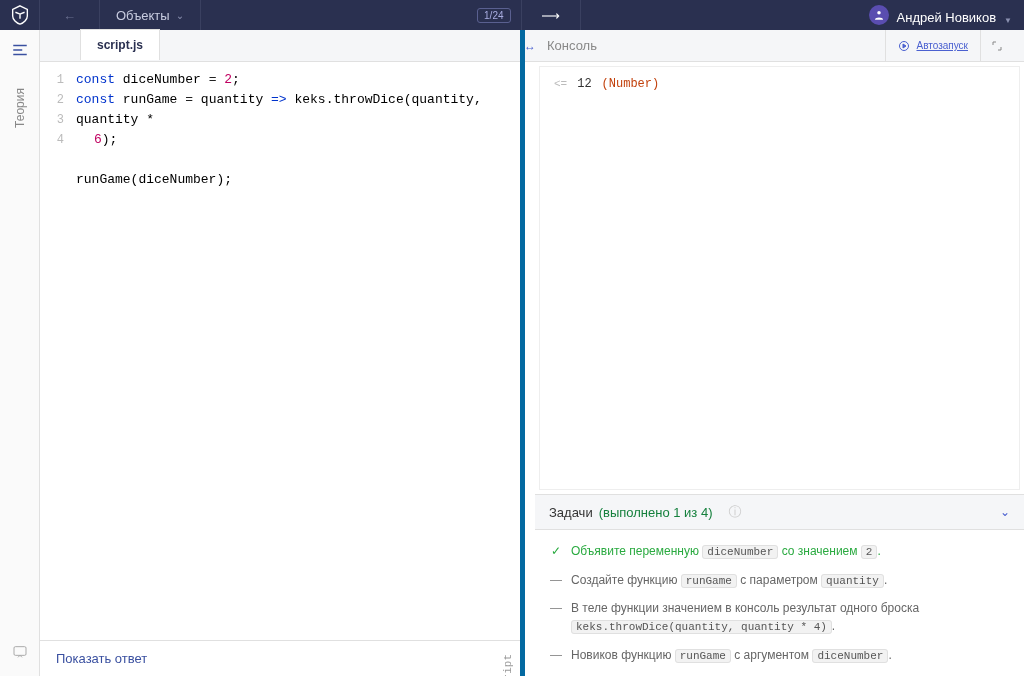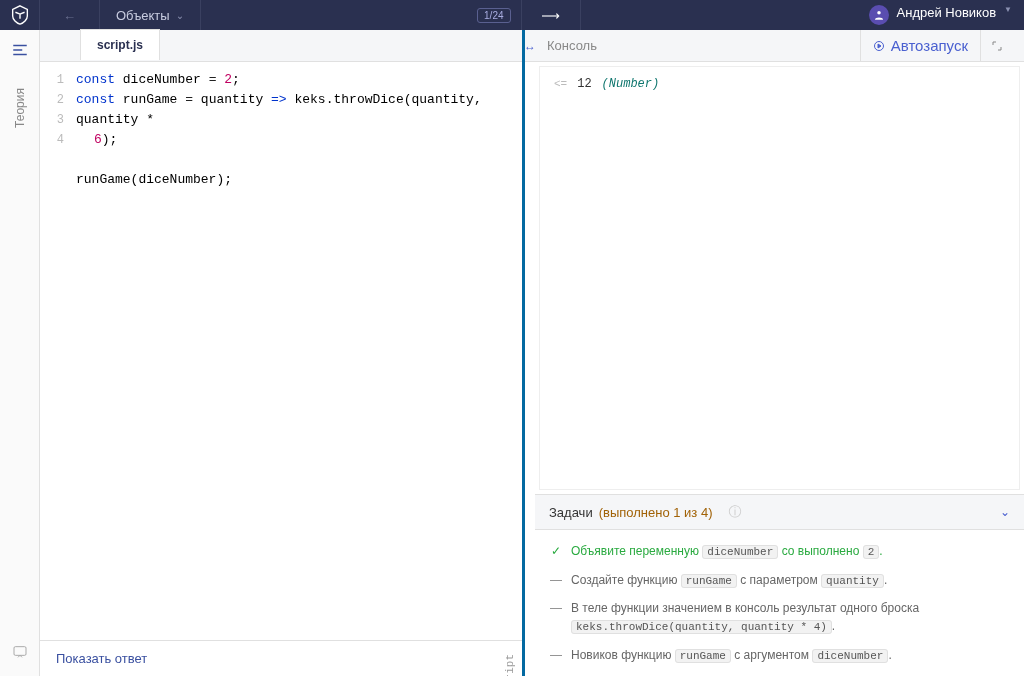--- a/index.html
+++ b/index.html
@@ -7,63 +7,63 @@
 
 .topbar { height: 30px; background: #2a3050; display: flex; align-items: center; color: #fff; font-size: 13px; }
 .logo-box { width: 40px; height: 30px; display: flex; align-items: center; justify-content: center; border-right: 1px solid #3a4060; }
 .logo-box svg { width: 22px; height: 22px; }
 .nav-arrow { width: 60px; height: 30px; display: flex; align-items: center; justify-content: center; color: #6a7090; border-right: 1px solid #3a4060; cursor: pointer; }
 .nav-title { padding: 8px 16px; display: flex; align-items: center; gap: 6px; color: #c8cce0; flex: 0 0 auto; border-right: 1px solid #3a4060; height: 44px; }
 .nav-title .chev { font-size: 10px; color: #8a90b0; }
 .nav-spacer { flex: 1; }
 .progress-badge { border: 1px solid #5a6090; border-radius: 3px; padding: 1px 6px; font-size: 10px; color: #a8ace0; margin-right: 10px; }
 .nav-arrow-right { width: 60px; height: 30px; display: flex; align-items: center; justify-content: center; color: #fff; border-left: 1px solid #3a4060; border-right: 1px solid #3a4060; cursor: pointer; }
-.user-block { display: flex; align-items: flex-start; gap: 8px; padding: 0 12px; cursor: pointer; }
+.user-block { display: flex; align-items: flex-end; gap: 8px; padding: 0 12px; cursor: pointer; }
 .avatar { width: 20px; height: 20px; border-radius: 50%; background: #5a4db0; display: flex; align-items: center; justify-content: center; }
 .avatar svg { width: 14px; height: 14px; }
 .user-chev { font-size: 8px; color: #8a90b0; }
 
 .main { display: flex; height: 646px; }
 
 .sidebar-left { width: 40px; background: #fafafa; border-right: 1px solid #e0e0e0; display: flex; flex-direction: column; align-items: center; padding-top: 8px; }
 .sidebar-icon { width: 24px; height: 24px; display: flex; align-items: center; justify-content: center; color: #3a50a0; margin-bottom: 16px; cursor: pointer; }
 .sidebar-vtext { writing-mode: vertical-rl; transform: rotate(180deg); font-size: 12px; color: #888; margin-top: 10px; }
 .sidebar-bottom { margin-top: auto; margin-bottom: 12px; color: #888; }
 
-.editor-pane { width: 485px; display: flex; flex-direction: column; border-right: 3px solid #0369a1; }
+.editor-pane { width: 485px; display: flex; flex-direction: column; border-right: 5px solid #0369a1; }
 .editor-tabs { height: 32px; background: #f5f6f8; display: flex; border-bottom: 1px solid #e0e0e0; position: relative; }
 .editor-tab { background: #fff; padding: 0 16px; height: 31px; display: flex; align-items: center; font-size: 12px; font-weight: bold; color: #2a3050; border-right: 1px solid #e0e0e0; border-top: 1px solid #e0e0e0; border-left: 1px solid #e0e0e0; margin-left: 40px; margin-top: -1px; }
 .lang-label { position: absolute; right: 6px; bottom: -80px; writing-mode: vertical-rl; transform: rotate(180deg); font-size: 11px; color: #999; }
 .editor-body { flex: 1; display: flex; font-family: 'Courier New', monospace; font-size: 13px; position: relative; }
 .gutter { width: 30px; background: #fff; text-align: right; padding: 8px 6px 0 0; color: #bbb; font-size: 12px; line-height: 20px; }
 .code { flex: 1; padding: 8px 6px 0 6px; white-space: pre-wrap; line-height: 20px; }
 .kw { color: #0033cc; }
 .op { color: #222; }
 .num { color: #c00060; }
 .pl-indent { padding-left: 18px; display: inline-block; }
 
 .editor-footer { height: 36px; border-top: 1px solid #e0e0e0; display: flex; align-items: center; padding: 16px 16px; font-size: 13px; color: #3a50a0; background: #fff; }
 
 .splitter-col { width: 10px; display: flex; flex-direction: column; }
 .splitter-icon { height: 32px; background: #f5f6f8; border-bottom: 1px solid #e0e0e0; display: flex; align-items: center; justify-content: center; color: #4a60d0; font-size: 12px; }
 
 .right-pane { flex: 1; display: flex; flex-direction: column; }
 .console-header { height: 32px; background: #f5f6f8; border-bottom: 1px solid #e0e0e0; display: flex; align-items: center; padding: 6px 12px; font-size: 13px; color: #888; }
 .console-header .spacer { flex: 1; }
-.autorun { display: flex; align-items: center; gap: 6px; color: #4a60d0; font-size: 15px; border-left: 1px solid #e0e0e0; padding: 0 12px; height: 32px; cursor: pointer; }
+.autorun { display: flex; align-items: center; gap: 6px; color: #4a60d0; font-size: 10px; border-left: 1px solid #e0e0e0; padding: 0 12px; height: 32px; cursor: pointer; text-decoration: underline; }
 .expand-icon { width: 32px; height: 32px; display: flex; align-items: center; justify-content: center; border-left: 1px solid #e0e0e0; color: #888; cursor: pointer; }
 .console-body { flex: 1; background: #fff; padding: 10px 14px; font-family: 'Courier New', monospace; font-size: 12px; color: #333; overflow: auto; border-bottom: 1px solid #e8e8e8; margin: 4px; border: 1px solid #eee; }
 .console-line { display: flex; gap: 10px; align-items: center; }
 .console-arrow { color: #bbb; font-size: 11px; }
 .console-val { color: #333; }
-.console-type { color: #0f766e; font-style: italic; }
+.console-type { color: #c2410c; }
 
 .tasks-header { height: 36px; background: #f5f6f8; border-top: 1px solid #e0e0e0; border-bottom: 1px solid #e0e0e0; display: flex; align-items: center; padding: 0 14px; font-size: 13px; gap: 6px; }
 .tasks-header .title { color: #333; }
-.tasks-header .count { color: #a16207; }
+.tasks-header .count { color: #15803d; }
 .tasks-header .info-icon { margin-left: 10px; color: #ccc; font-size: 13px; }
 .tasks-header .spacer { flex: 1; }
 .tasks-header .collapse { color: #4a60d0; cursor: pointer; font-size: 12px; }
 .tasks-body { padding: 12px 14px; font-size: 12px; display: flex; flex-direction: column; gap: 10px; background: #fff; }
 .task-item { display: flex; gap: 8px; align-items: flex-start; line-height: 1.5; }
 .task-status { width: 14px; text-align: center; flex-shrink: 0; }
 .task-status.done { color: #2aaa40; }
 .task-status.pending { color: #888; }
 .task-text { color: #666; flex: 1; }
 .task-text.done { color: #2aaa40; }
@@ -169,21 +169,21 @@
     <div class="tasks-header">
       <span class="title">Задачи</span>
       <span class="count">(выполнено 1 из 4)</span>
       <span class="info-icon">ⓘ</span>
       <div class="spacer"></div>
       <span class="collapse">⌄</span>
     </div>
     <div class="tasks-body">
       <div class="task-item">
         <span class="task-status done">✓</span>
-        <span class="task-text done"><span>Объявите переменную </span><span class="code-tag">diceNumber</span><span> со выполнено </span><span class="code-tag">2</span><span>.</span></span>
+        <span class="task-text done"><span>Объявите переменную </span><span class="code-tag">diceNumber</span><span> со значением </span><span class="code-tag">2</span><span>.</span></span>
       </div>
       <div class="task-item">
         <span class="task-status pending">—</span>
         <span class="task-text"><span>Создайте функцию </span><span class="code-tag">runGame</span><span> с параметром </span><span class="code-tag">quantity</span><span>.</span></span>
       </div>
       <div class="task-item">
         <span class="task-status pending">—</span>
         <span class="task-text"><span>В теле функции значением в консоль результат одного броска </span><span class="code-tag">keks.throwDice(quantity, quantity * 4)</span><span>.</span></span>
       </div>
       <div class="task-item">

